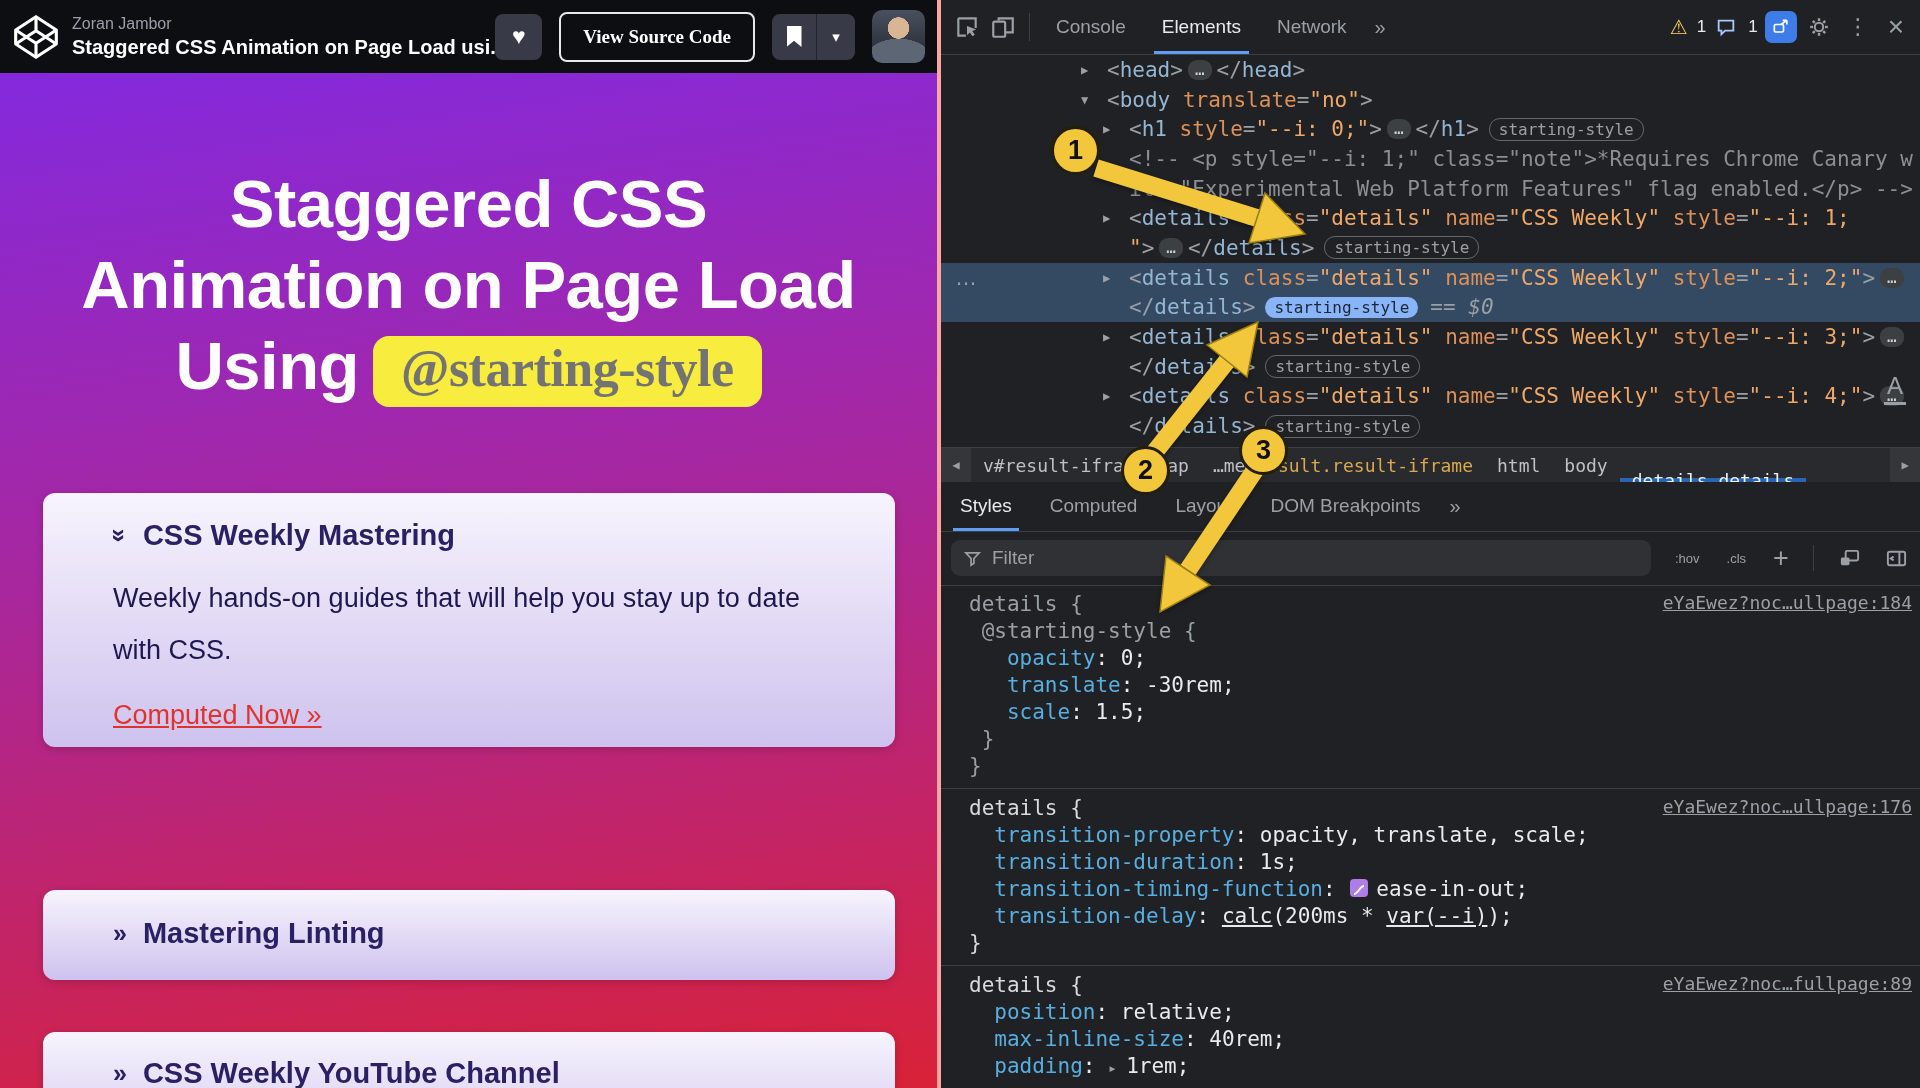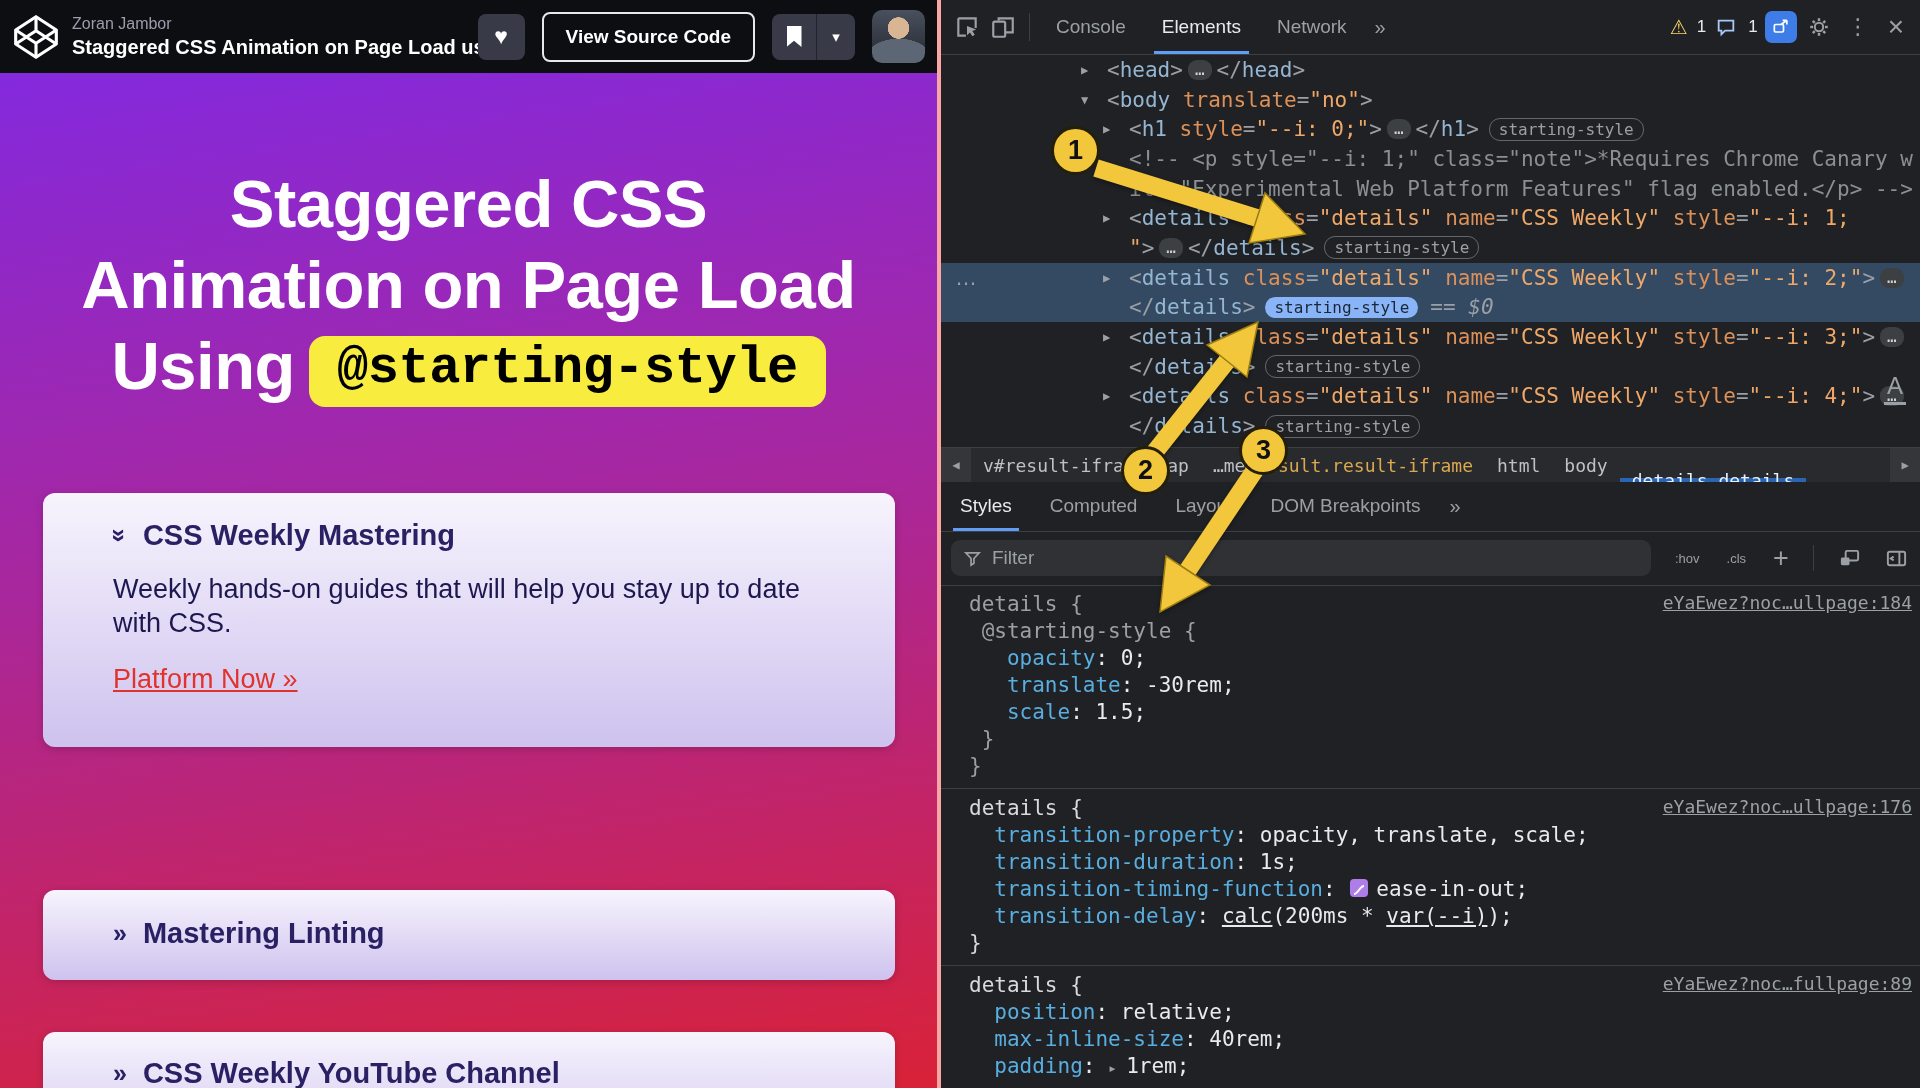--- a/index.html
+++ b/index.html
@@ -12,47 +12,47 @@
   .cp-logo{width:52px;height:52px;display:flex;align-items:center;justify-content:center;flex:none;}
   .cp-meta{margin-left:10px;min-width:0;flex:1;}
   .cp-author{font-size:16px;color:#9b9fab;line-height:20px;}
   .cp-title{font-size:20px;font-weight:bold;color:#fff;white-space:nowrap;overflow:hidden;max-width:445px;line-height:26px;}
   .cp-actions{display:flex;align-items:center;gap:17px;margin-right:2px;}
   .btn-dark{background:#383b47;border-radius:8px;height:46px;display:flex;align-items:center;justify-content:center;cursor:pointer;}
   .heart-btn{width:47px;}
   .heart-glyph{color:#fff;font-size:23px;line-height:1;}
   .vsc-btn{border:2px solid #e7e8ee;background:transparent;color:#fff;font-weight:bold;font-size:19px;
     height:46px;padding:0 22px;border-radius:8px;display:flex;align-items:center;cursor:pointer;
-    font-family:Liberation Sans, sans-serif;}
+    font-family:Liberation Serif, serif;}
   .bookmark-group{display:flex;background:#383b47;border-radius:8px;overflow:hidden;height:46px;align-items:stretch;}
   .bm-main{width:44px;display:flex;align-items:center;justify-content:center;cursor:pointer;}
   .bm-icon{width:15px;height:21px;background:#fff;clip-path:polygon(0 0,100% 0,100% 100%,50% 70%,0 100%);}
   .bm-divider{width:1px;background:#22242c;}
   .bm-chev{width:38px;color:#fff;display:flex;align-items:center;justify-content:center;font-size:15px;cursor:pointer;}
   .avatar{width:53px;height:53px;border-radius:10px;flex:none;cursor:pointer;
     background:
       radial-gradient(circle at 50% 34%, #d8b694 0 24%, rgba(0,0,0,0) 25%),
       radial-gradient(ellipse 62% 38% at 50% 92%, #5d6675 0 99%, rgba(0,0,0,0) 100%),
       linear-gradient(180deg,#49505e,#23262e);}
 
   .cp-hero{position:absolute;top:73px;left:0;right:0;bottom:0;
     background:linear-gradient(172deg,#8429dd 0%,#a9279c 46%,#d92238 100%);}
   .hero-title{margin-top:90px;text-align:center;color:#fff;font-size:67px;font-weight:bold;line-height:81px;letter-spacing:-.5px;}
-  .code-chip{display:inline-block;background:#f8ec3e;color:#000000;font-family:Liberation Mono, monospace;
+  .code-chip{display:inline-block;background:#f8ec3e;color:#737373;font-family:Liberation Serif, serif;
     font-weight:bold;font-size:52px;padding:4px 28px 10px;border-radius:16px;vertical-align:middle;margin-left:14px;line-height:1.1;}
 
   .card{position:absolute;left:43px;width:852px;background:linear-gradient(180deg,#f7f4fd 0%,#cec2ee 100%);
     border-radius:12px;overflow:hidden;box-shadow:0 2px 8px rgba(0,0,0,.18);}
   .card1{top:420px;height:254px;padding:26px 40px 0 70px;box-sizing:border-box;}
   .card2{top:817px;height:90px;padding:27px 40px 0 70px;box-sizing:border-box;}
   .card3{top:959px;height:129px;padding:25px 40px 0 70px;box-sizing:border-box;}
   .card-summary{display:flex;align-items:center;gap:16px;font-size:29px;font-weight:bold;color:#2a2165;cursor:pointer;}
   .marker{font-size:25px;display:inline-block;}
   .marker-open{transform:rotate(90deg);}
-  .card-body{margin-top:20px;font-size:27px;line-height:34px;color:#1d1850;width:690px;}
+  .card-body{margin-top:20px;font-size:27px;line-height:52px;color:#1d1850;width:690px;}
   .card-link{display:inline-block;margin-top:24px;color:#e1332c;font-size:27px;text-decoration:underline;cursor:pointer;}
 
   
   .dt{position:absolute;left:937px;top:0;width:983px;height:1088px;background:#202124;border-left:4px solid #fca5a5;
     color:#e8eaed;box-sizing:border-box;}
   .dt-toolbar{height:54px;display:flex;align-items:center;border-bottom:1px solid #3c4043;padding-left:8px;}
   .tool-icon{width:36px;height:36px;display:flex;align-items:center;justify-content:center;color:#9aa0a6;cursor:pointer;flex:none;}
   .tb-divider{width:1px;height:28px;background:#3c4043;margin:0 8px;flex:none;}
   .dt-tabs{display:flex;height:54px;}
   .dt-tab{padding:0 18px;font-size:19px;color:#9aa0a6;display:flex;align-items:center;position:relative;cursor:pointer;}
@@ -168,21 +168,21 @@
         <div>Animation on Page Load</div>
         <div><span>Using</span><span class="code-chip">@starting-style</span></div>
       </div>
 
       <div class="card card1">
         <div class="card-summary">
           <span class="marker marker-open">»</span>
           <span>CSS Weekly Mastering</span>
         </div>
         <div class="card-body">Weekly hands-on guides that will help you stay up to date with CSS.</div>
-        <span class="card-link">Platform Now »</span>
+        <span class="card-link">Computed Now »</span>
       </div>
 
       <div class="card card2">
         <div class="card-summary">
           <span class="marker">»</span>
           <span>Mastering Linting</span>
         </div>
       </div>
 
       <div class="card card3">

